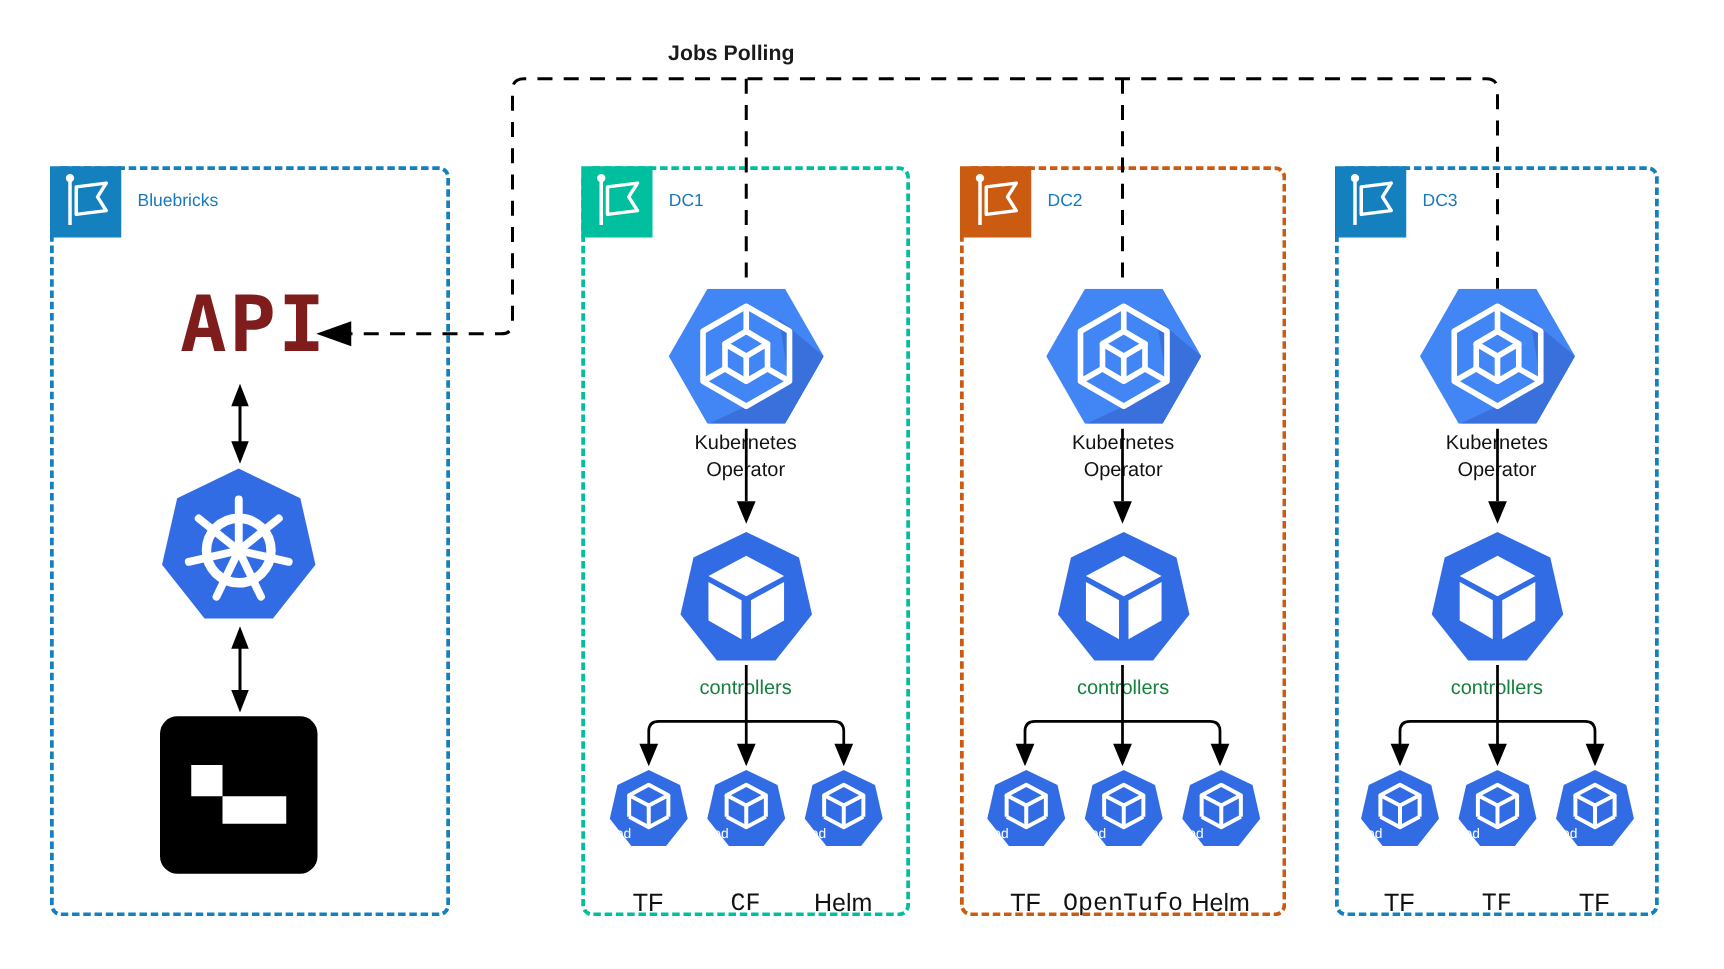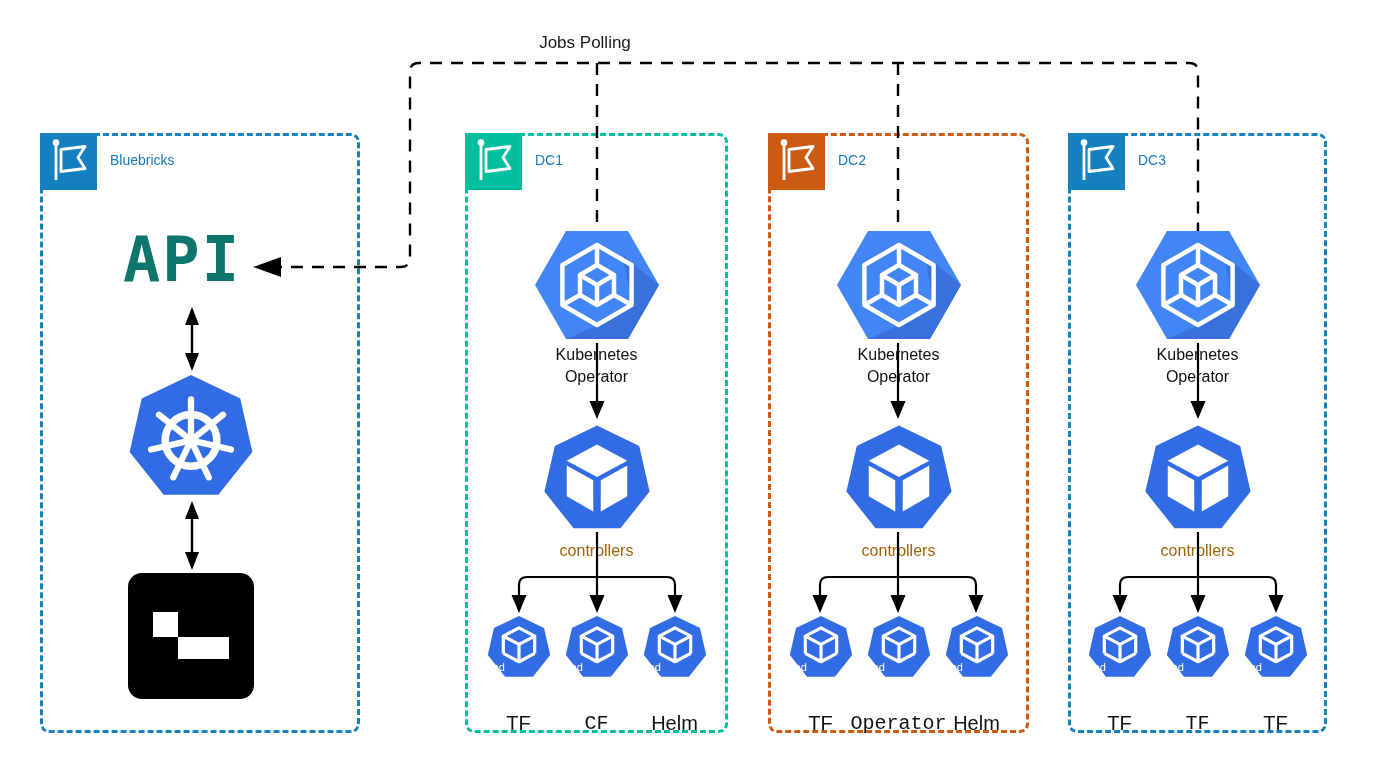--- a/index.html
+++ b/index.html
@@ -15,48 +15,48 @@
   #dc2{left:768px;width:261px;border-color:#CC5B12;}
   #dc3{left:1068px;width:259px;}
 
   .flag{position:absolute;left:-3px;top:-3px;width:57px;height:57px;display:block;}
   .flag.blue{background:#1480BE;}
   .flag.teal{background:#00BF9F;}
   .flag.orange{background:#CC5B12;}
   .group-label{position:absolute;left:67px;top:16px;font-size:14px;color:#1779BE;white-space:nowrap;}
 
   
-  .api-logo{position:absolute;left:66px;top:85px;width:146px;height:80px;
+  .api-logo{position:absolute;left:87px;top:85px;width:146px;height:80px;
     font-family:"DejaVu Sans Mono",monospace;font-weight:bold;font-size:62px;line-height:78px;
-    color:#0f766e;text-align:center;letter-spacing:2px;z-index:3;}
+    color:#7f1d1d;text-align:center;letter-spacing:2px;z-index:3;}
   .k8s-icon{position:absolute;left:85px;top:237px;width:126px;height:126px;z-index:3;}
   .bb-logo{position:absolute;left:85px;top:437px;width:126px;height:126px;background:#000;border-radius:14px;z-index:3;}
   .bb-logo .sq{position:absolute;left:25px;top:39px;width:25px;height:25px;background:#fff;}
   .bb-logo .rect{position:absolute;left:50px;top:64px;width:51px;height:22px;background:#fff;}
 
   
   .gke-icon{position:absolute;left:50%;margin-left:-62px;top:95px;width:124px;height:108px;z-index:3;}
   .op-label{position:absolute;left:50%;margin-left:-72px;top:208px;width:144px;text-align:center;
     font-size:16px;line-height:22px;color:#111;z-index:4;}
   .ctrl-icon{position:absolute;left:50%;margin-left:-54px;top:288px;width:108px;height:108px;z-index:3;}
   .ctrl-label{position:absolute;left:50%;margin-left:-72px;top:406px;width:144px;text-align:center;
-    font-size:16px;color:#a16207;z-index:4;}
+    font-size:16px;color:#15803d;z-index:4;}
   .pod{position:absolute;top:479px;width:64px;height:64px;z-index:3;}
   .pod.p0{left:50%;margin-left:-110px;}
   .pod.p1{left:50%;margin-left:-32px;}
   .pod.p2{left:50%;margin-left:46px;}
   .pod-badge{position:absolute;left:0;bottom:6px;width:100%;text-align:left;
     font-size:11px;color:#fff;z-index:4;}
   .pod-label{position:absolute;top:576px;width:140px;text-align:center;font-size:20px;color:#111;z-index:4;}
   .pod-label.p0{left:50%;margin-left:-148px;}
   .pod-label.p1{left:50%;margin-left:-70px;font-family:Liberation Mono, monospace;}
   .pod-label.p2{left:50%;margin-left:8px;}
 
   .jobs-polling{position:absolute;left:505px;top:33px;width:160px;text-align:center;
-    font-size:17px;font-weight:normal;color:#1a1a1a;z-index:3;}
+    font-size:17px;font-weight:bold;color:#1a1a1a;z-index:3;}
 </style>
 </head>
 <body>
 
 <div id="canvas">
 
   <svg id="wires" viewBox="0 0 1379 775" xmlns="http://www.w3.org/2000/svg">
 
     <g stroke="#000" stroke-width="2.4" fill="none" stroke-dasharray="12 9">
       <path d="M270,267 H401 Q410,267 410,258 V72 Q410,63 419,63 H1189 Q1198,63 1198,72 V231"></path>
@@ -303,21 +303,21 @@
           <polygon points="50,20 74.5,33 50,46 25.5,33"></polygon>
           <line x1="25.5" y1="33" x2="25.5" y2="60"></line>
             <line x1="74.5" y1="33" x2="74.5" y2="60"></line>
           <line x1="50" y1="46" x2="50" y2="73"></line>
           <polyline points="25.5,60 50,73 74.5,60"></polyline>
         </g>
       </svg>
       <span class="pod-badge">pod</span>
     </div>
     <div class="pod-label p0">TF</div>
-    <div class="pod-label p1">Operator</div>
+    <div class="pod-label p1">OpenTufo</div>
     <div class="pod-label p2">Helm</div>
   </div>
 
   <div class="group" id="dc3">
     <svg class="flag blue" viewBox="0 0 57 57">
       <g stroke="#fff" stroke-width="2.8" fill="none" stroke-linejoin="round">
         <circle cx="16" cy="9.5" r="2.6" fill="#fff" stroke-width="1.5"></circle>
         <line x1="16" y1="12" x2="16" y2="47"></line>
         <path d="M21,16.5 L45,13.5 L38,24.5 L45,35.5 L21,38.5 Z"></path>
       </g>

